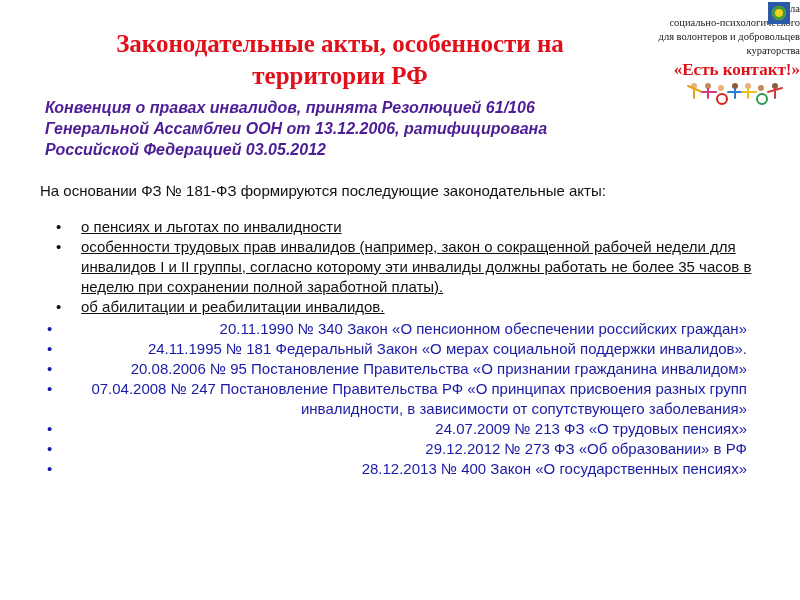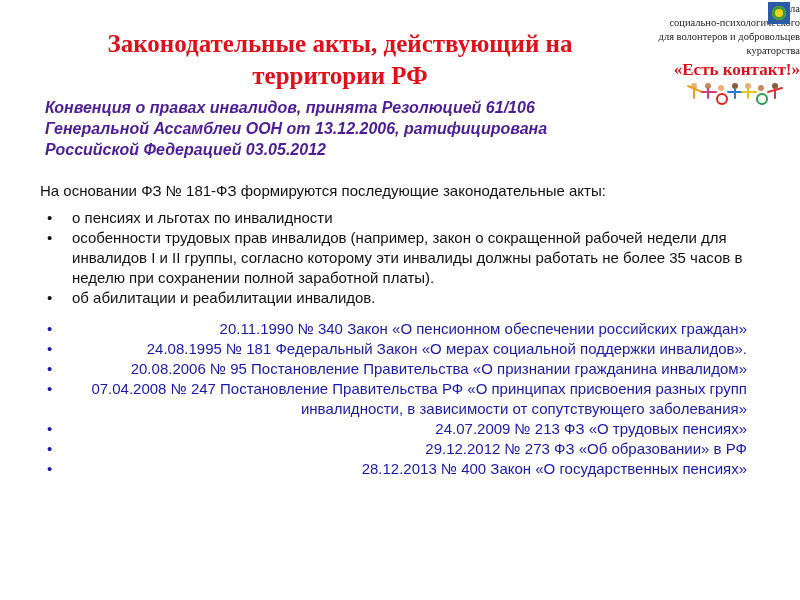--- a/index.html
+++ b/index.html
@@ -6,32 +6,32 @@
   body { width:800px; height:600px; background:#ffffff; position:relative; overflow:hidden; font-family:"Liberation Sans", sans-serif; }
   .title { position:absolute; left:60px; top:28px; width:560px; text-align:center; font-family:"Liberation Serif", serif; font-weight:bold; font-size:25px; line-height:32px; color:#e0101a; }
   .subtitle { position:absolute; left:45px; top:97px; width:570px; font-weight:bold; font-size:16px; line-height:21px; color:#4c1d95;font-style:italic; }
   .logo { position:absolute; left:632px; top:2px; width:168px; text-align:right; font-family:"Liberation Serif", serif; }
   .logo .line { font-size:10.5px; line-height:14px; color:#222; }
   .logo .brand { font-size:17px; line-height:22px; font-weight:bold; color:#e0101a; margin-top:1px; }
   .emblem { position:absolute; left:768px; top:2px; width:22px; height:22px; background:#2a5aa8; display:flex; align-items:center; justify-content:center; }
   .emblem span { width:14px; height:14px; border-radius:50%; background:#f2d21a; display:block; box-shadow: inset 0 0 0 3px #3e9a3a; }
   .kids { position:absolute; left:686px; top:80px; width:100px; height:26px; }
   .intro { position:absolute; left:40px; top:181px; width:740px; font-size:15px; line-height:20px; color:#111; }
-  .intro ul { margin:7px; padding:0; list-style:none; }
+  .intro ul { margin:16px; padding:0; list-style:none;text-decoration:underline; }
   .intro li { position:relative; padding-left:25px; }
   .intro li::before { content:"•"; position:absolute; left:0; top:0; }
   .laws { position:absolute; left:47px; top:319px; width:700px; font-size:15px; line-height:20px; color:#1a1aa8;text-align:right; }
   .laws ul { margin:0; padding:0; list-style:none; }
   .laws li { position:relative; padding-left:23px; }
   .laws li::before { content:"•"; position:absolute; left:0; top:0; }
 </style>
 </head>
 <body>
 
-<div class="title">Законодательные акты, действующий на территории РФ</div>
+<div class="title">Законодательные акты, особенности на территории РФ</div>
 
 <div class="logo">
   <div class="line">Школа</div>
   <div class="line">социально-психологического</div>
   <div class="line">для волонтеров и добровольцев</div>
   <div class="line">кураторства</div>
   <div class="brand">«Есть контакт!»</div>
 </div>
 <div class="emblem">
     <span></span>
@@ -67,20 +67,20 @@
   <ul>
     <li> о пенсиях и льготах по инвалидности</li>
     <li>особенности трудовых прав инвалидов (например, закон о сокращенной рабочей недели для инвалидов I и II группы, согласно которому эти инвалиды должны работать не более 35 часов в неделю при сохранении полной заработной платы).</li>
     <li>об абилитации и реабилитации инвалидов.</li>
   </ul>
 </div>
 
 <div class="laws">
   <ul>
     <li>20.11.1990 № 340  Закон «О пенсионном обеспечении российских граждан»</li>
-    <li>24.08.1995 № 181  Федеральный Закон «О мерах социальной поддержки инвалидов».</li>
+    <li>24.11.1995 № 181  Федеральный Закон «О мерах социальной поддержки инвалидов».</li>
     <li>20.08.2006 № 95    Постановление Правительства «О признании гражданина инвалидом»</li>
     <li>07.04.2008 № 247   Постановление Правительства РФ «О принципах присвоения разных групп инвалидности, в зависимости от сопутствующего заболевания»</li>
     <li>24.07.2009 № 213   ФЗ «О трудовых пенсиях»</li>
     <li>29.12.2012 № 273   ФЗ «Об образовании» в РФ</li>
     <li>28.12.2013 № 400   Закон «О государственных пенсиях»</li>
   </ul>
 </div>
 
 </body></html>

